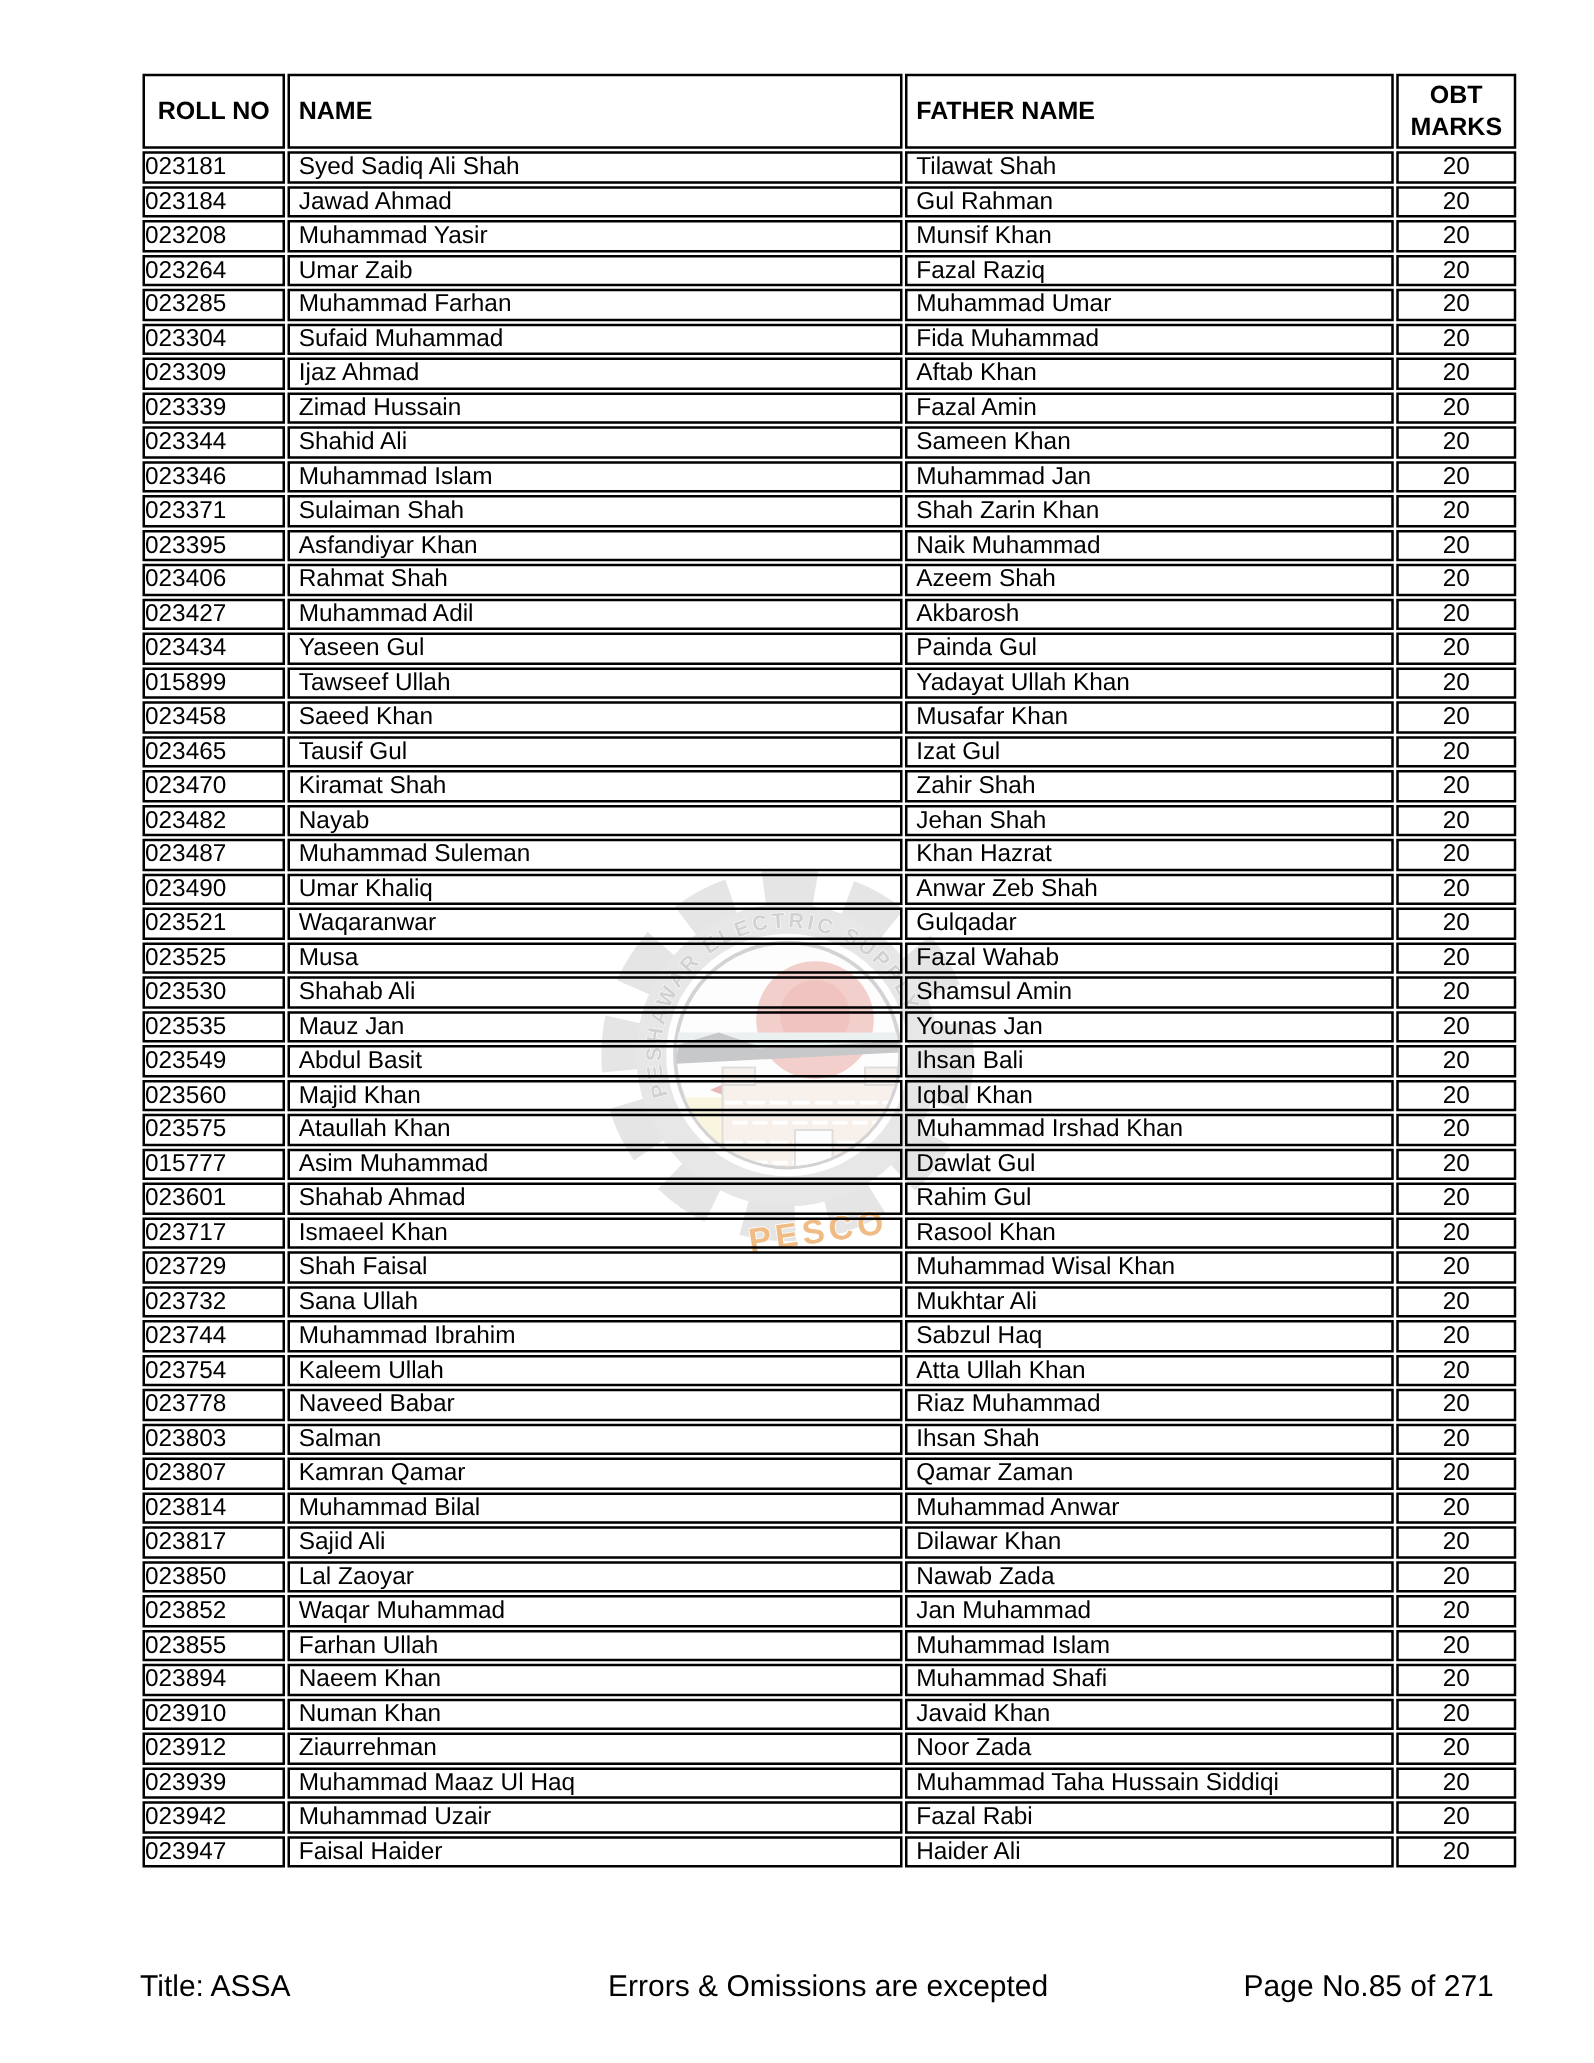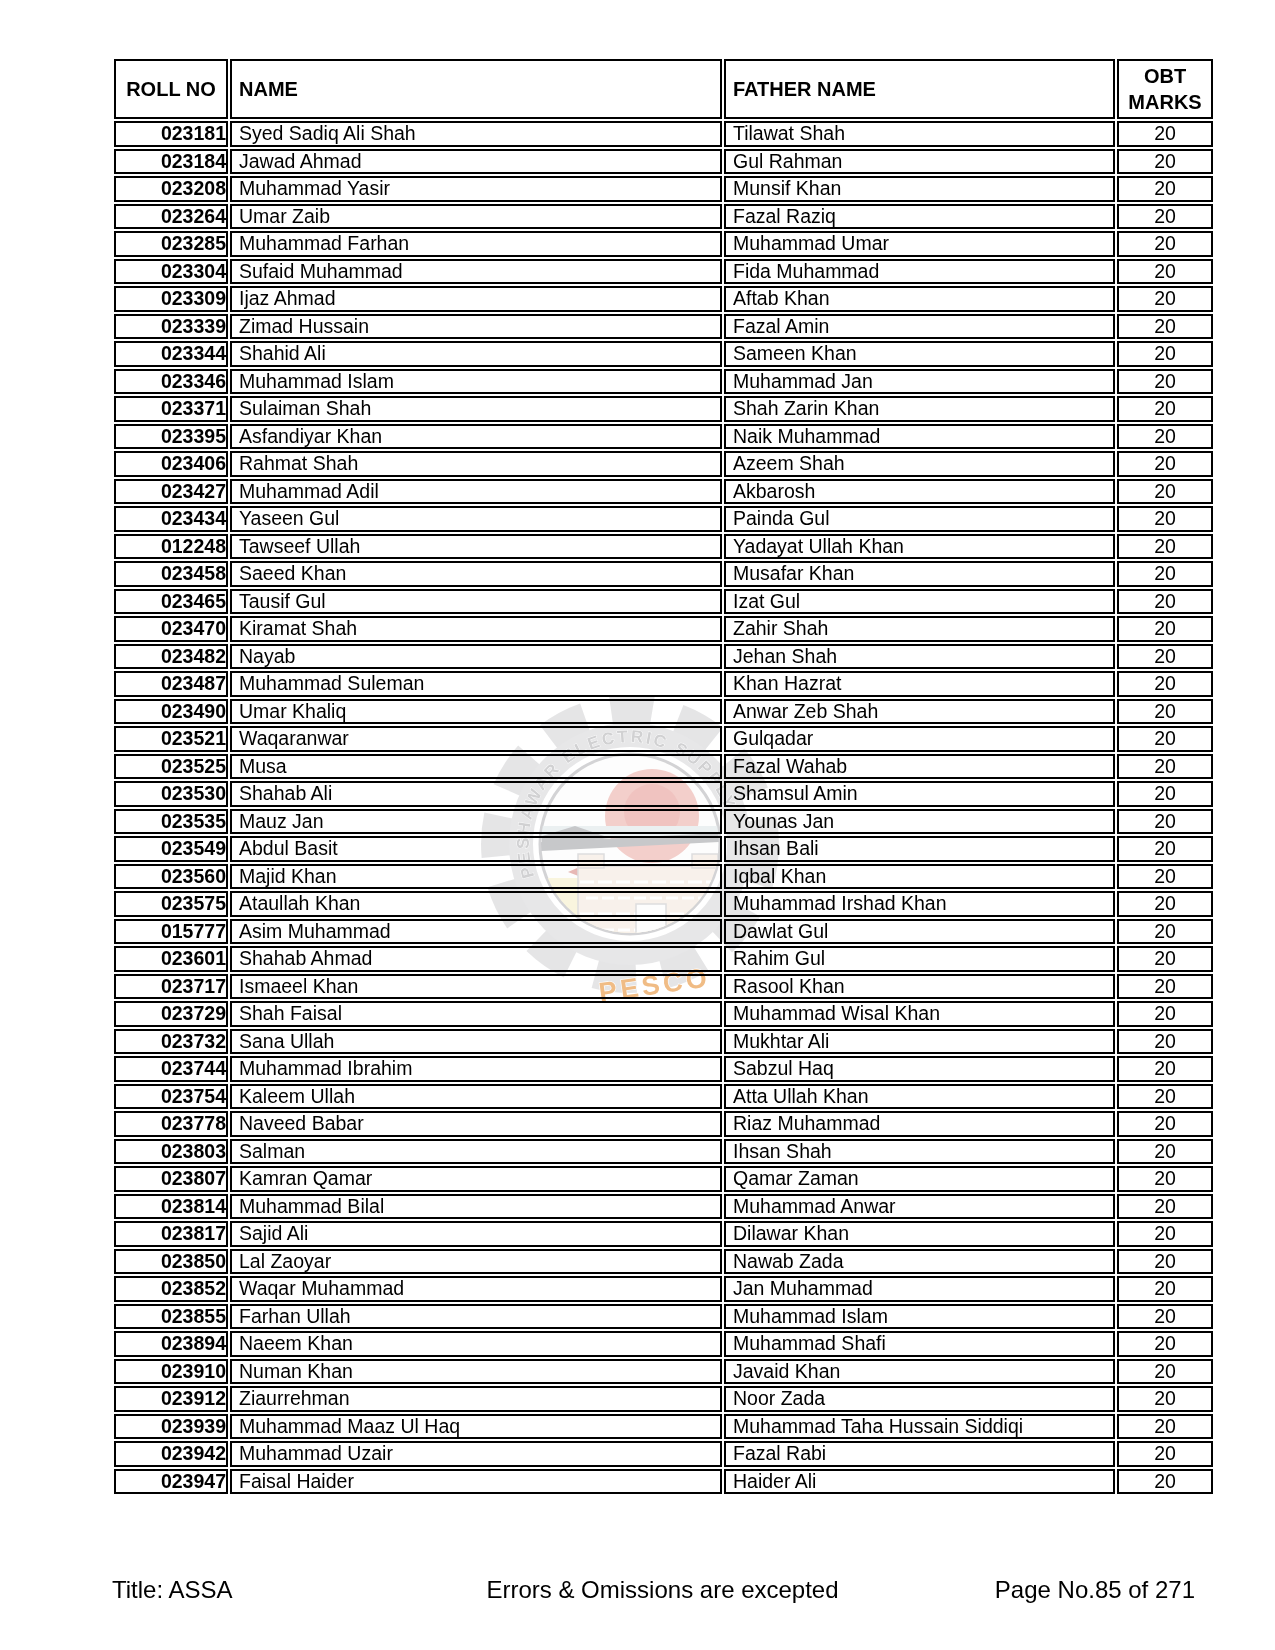--- a/index.html
+++ b/index.html
@@ -14,21 +14,21 @@
     position:absolute;left:112px;top:57px;width:1101px;z-index:1;
     border-collapse:separate;border-spacing:2px;table-layout:fixed;
     background:transparent;
   }
   th,td{border:2.5px solid #000;background:transparent;overflow:hidden;white-space:nowrap;}
   th{font-size:20px;font-weight:bold;height:54px;vertical-align:middle;}
   td{font-size:19.5px;height:21.5px;line-height:21.5px;vertical-align:middle;padding:0;}
   .h-roll{}
   .h-name,.h-father{text-align:left;padding-left:7px;}
   .h-marks{text-align:center;line-height:26px;}
-  .c-roll{text-align:right;font-weight:bold;}
+  .c-roll{text-align:left;font-weight:normal;}
   .c-name,.c-father{text-align:left;padding-left:7px;}
   .c-marks{text-align:center;}
   
   .footer{
     position:absolute;left:112px;top:1576px;width:1101px;height:26px;
     font-size:24px;z-index:1;
   }
   .footer .f-left{position:absolute;left:0;top:0;}
   .footer .f-center{position:absolute;left:50%;top:0;transform:translateX(-50%);}
   .footer .f-right{position:absolute;right:18px;top:0;}
@@ -189,21 +189,21 @@
           <td class="c-father">Akbarosh</td>
           <td class="c-marks">20</td>
         </tr>
         <tr>
           <td class="c-roll">023434</td>
           <td class="c-name">Yaseen Gul</td>
           <td class="c-father">Painda Gul</td>
           <td class="c-marks">20</td>
         </tr>
         <tr>
-          <td class="c-roll">012248</td>
+          <td class="c-roll">015899</td>
           <td class="c-name">Tawseef Ullah</td>
           <td class="c-father">Yadayat Ullah Khan</td>
           <td class="c-marks">20</td>
         </tr>
         <tr>
           <td class="c-roll">023458</td>
           <td class="c-name">Saeed Khan</td>
           <td class="c-father">Musafar Khan</td>
           <td class="c-marks">20</td>
         </tr>

